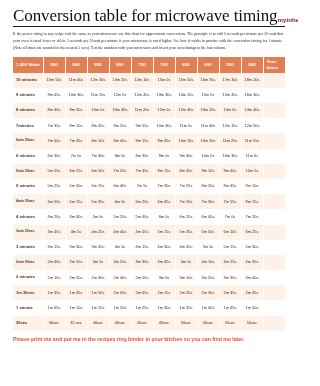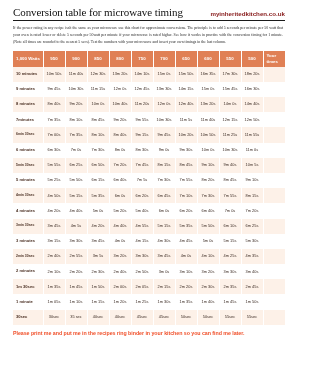--- a/index.html
+++ b/index.html
@@ -17,21 +17,21 @@
   }
   .header-row {
     display: flex;
     align-items: flex-end;
     justify-content: space-between;
     border-bottom: 1.2px solid #1a1a1a;
     padding-bottom: 2px;
   }
   .title {
     font-family: "Liberation Serif", serif;
-    font-size: 11px;
+    font-size: 17px;
     font-weight: 400;
     color: #111111;
     letter-spacing: -0.1px;
     line-height: 1;
     white-space: nowrap;
   }
   .site-url {
     font-family: "Liberation Sans", sans-serif;
     font-size: 6.2px;
     font-weight: bold;

